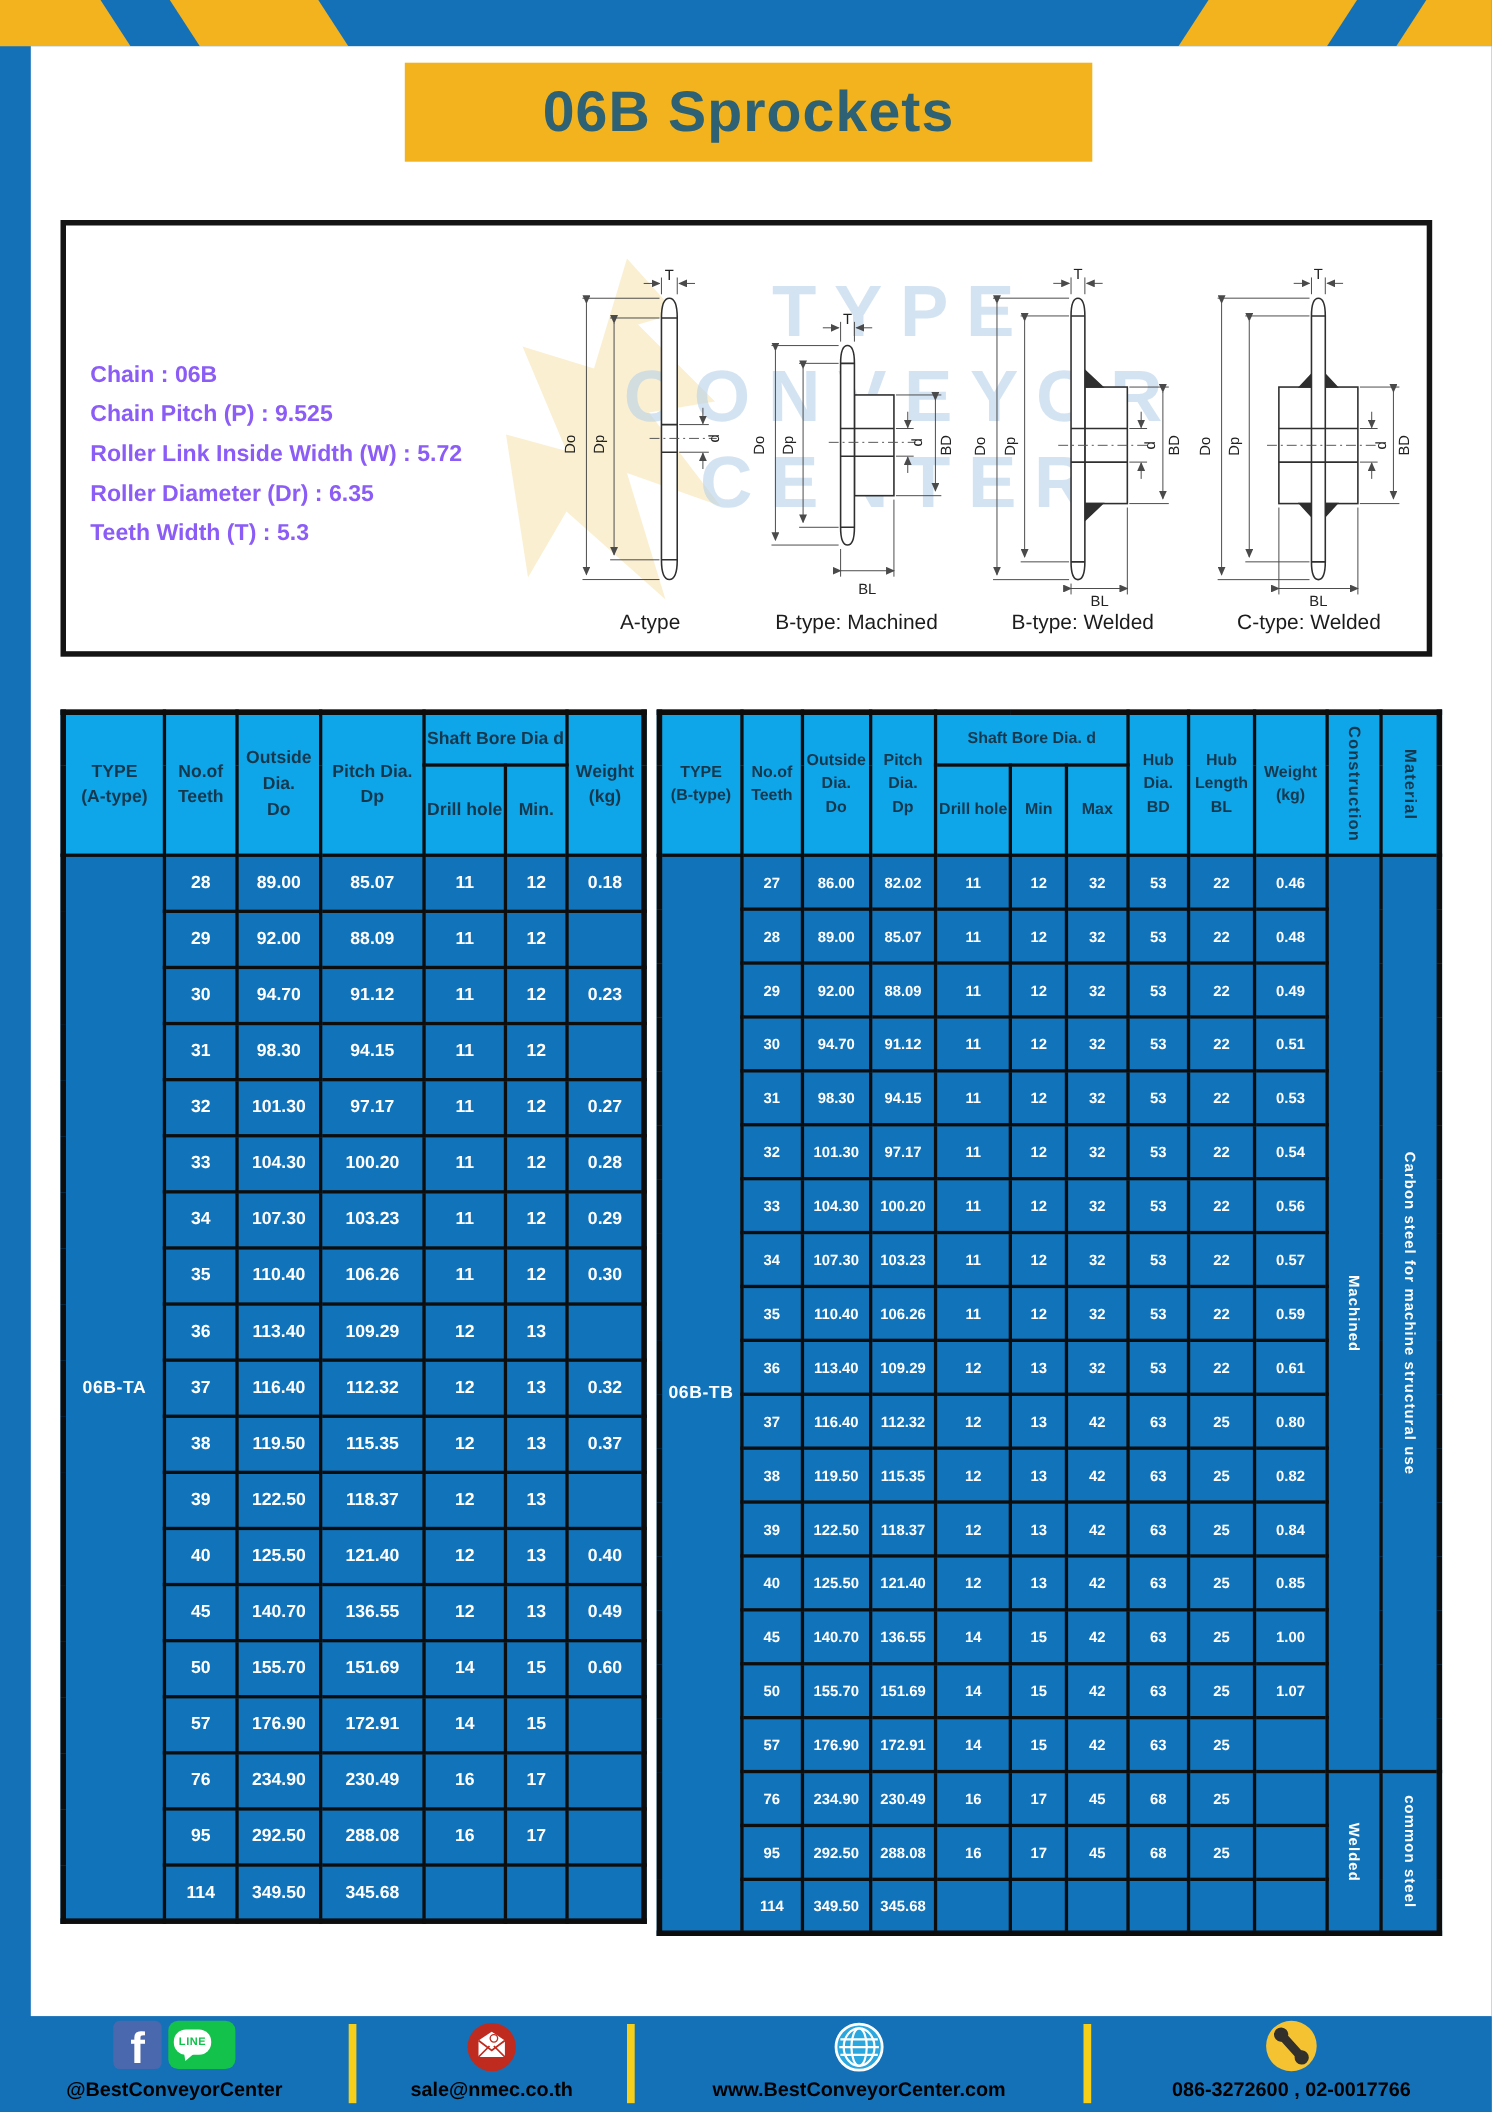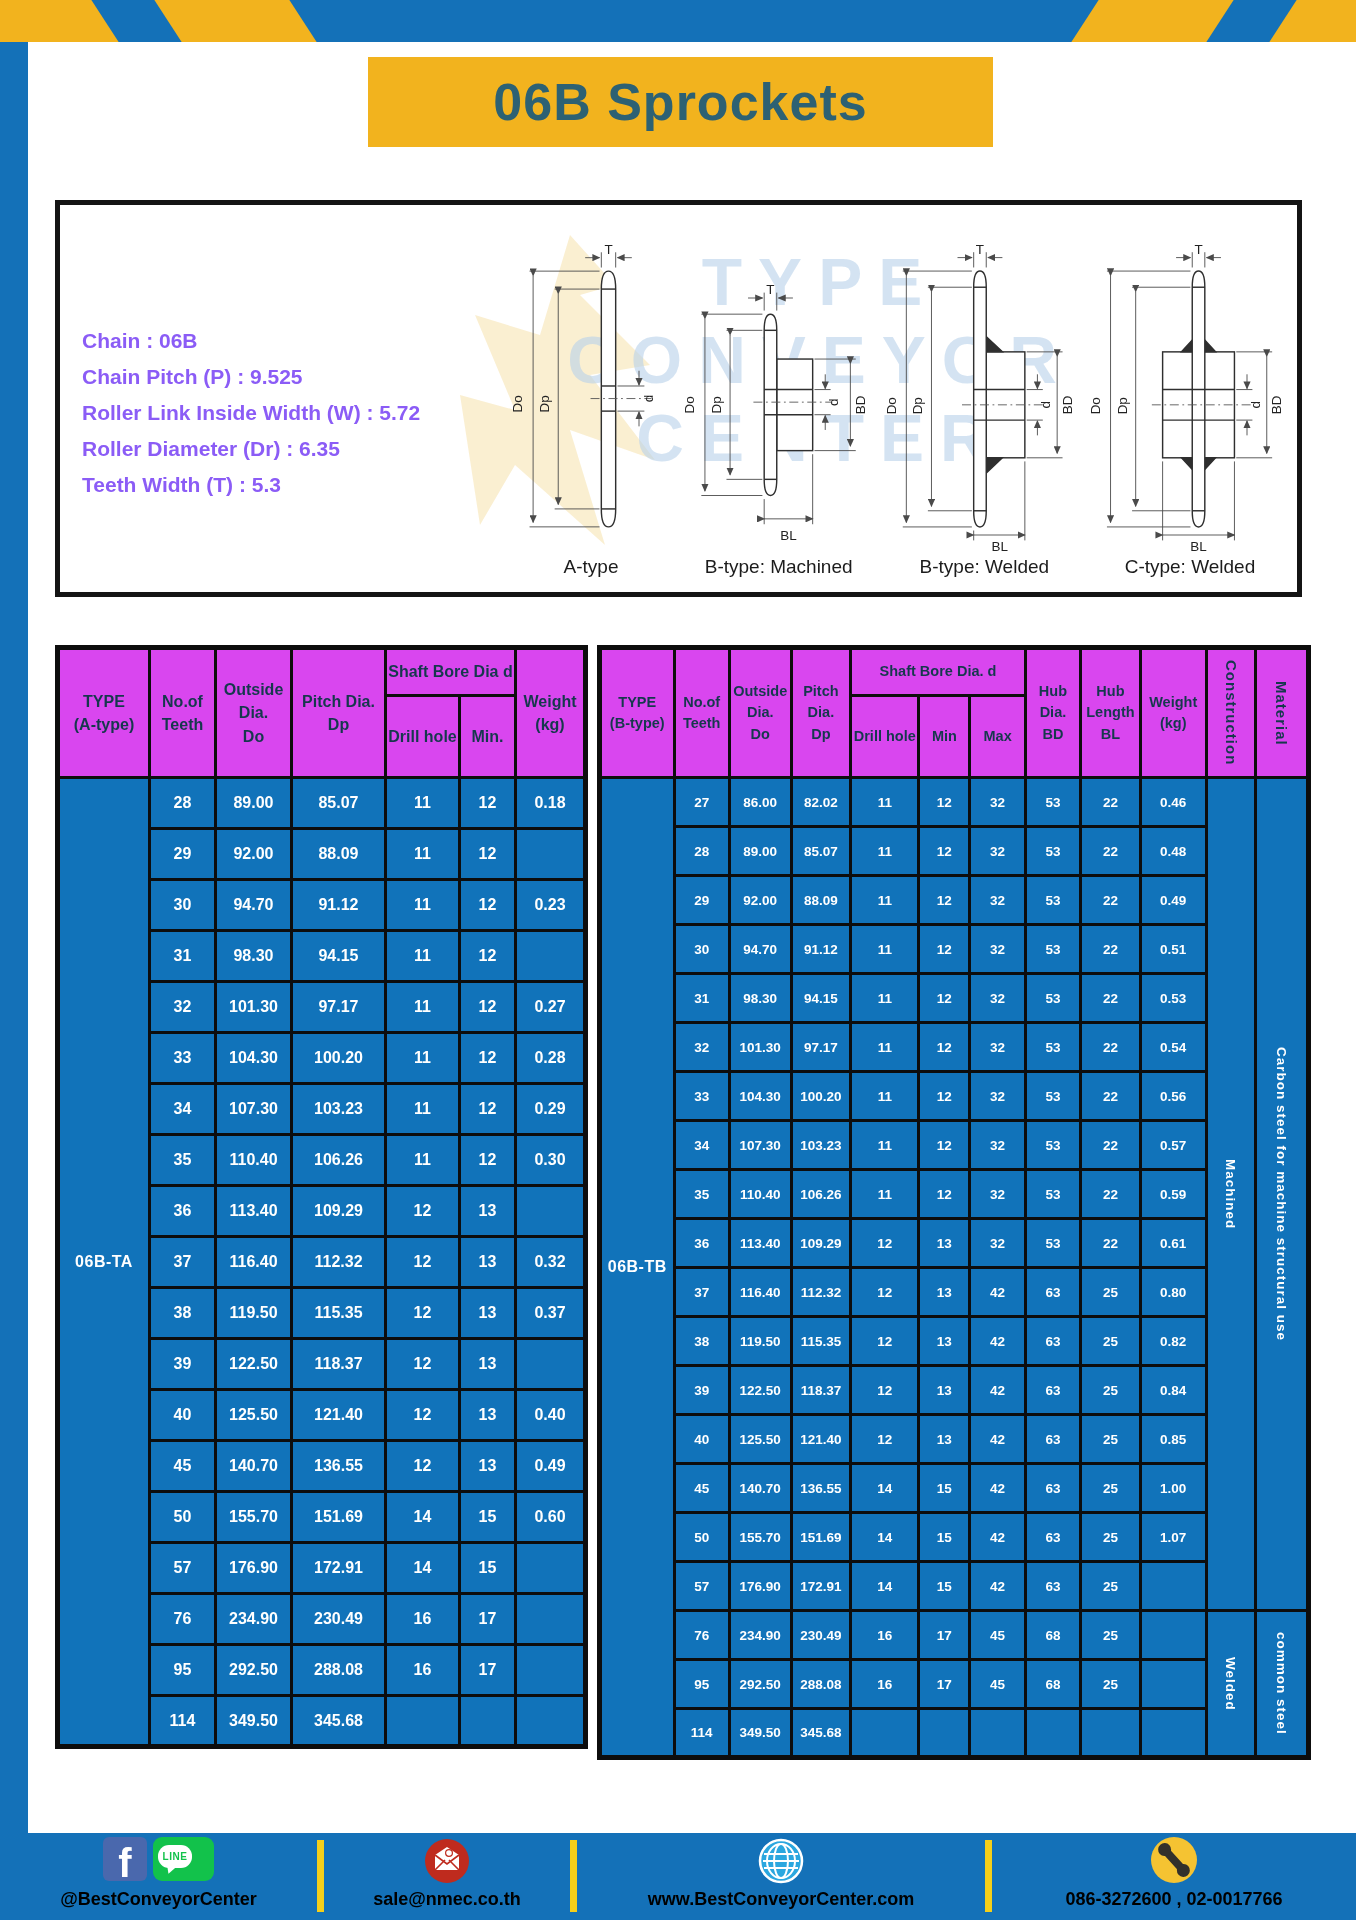--- a/index.html
+++ b/index.html
@@ -29,21 +29,21 @@
     display:flex;justify-content:space-between;align-items:flex-end;}
   .fig{display:flex;flex-direction:column;align-items:center;}
   .fig .cap{font-size:19px;color:#1c1c1c;margin:2px 0 10px 0;}
   .fig svg text{font-family:"Liberation Sans",sans-serif;font-size:15px;fill:#222;}
   
   .tables{position:absolute;left:0;top:603px;width:100%;}
   table.spec-table{border-collapse:collapse;table-layout:fixed;position:absolute;top:0;
     border:5px solid #0d0d0d;background:#1173ba;}
   #tableA{left:27px;width:528px;}
   #tableB{left:569px;width:714px;}
-  .spec-table th{background:#d946ef;color:#16384d;font-weight:800;white-space:pre-line;
+  .spec-table th{background:#0ea5e9;color:#16384d;font-weight:800;white-space:pre-line;
     border:3px solid #0d0d0d;text-align:center;vertical-align:middle;padding:1px;line-height:1.45;}
   #tableA th{font-size:16px;}
   #tableB th{font-size:14.5px;}
   .spec-table tr.h1{height:48px;}
   .spec-table tr.h2{height:82px;}
   .spec-table td{background:#1173ba;color:#ffffff;font-weight:700;border:3px solid #0d0d0d;
     text-align:center;vertical-align:middle;padding:0;}
   #tableA td{font-size:16px;}
   #tableB td{font-size:13.5px;}
   #tableA tbody tr{height:51px;}

